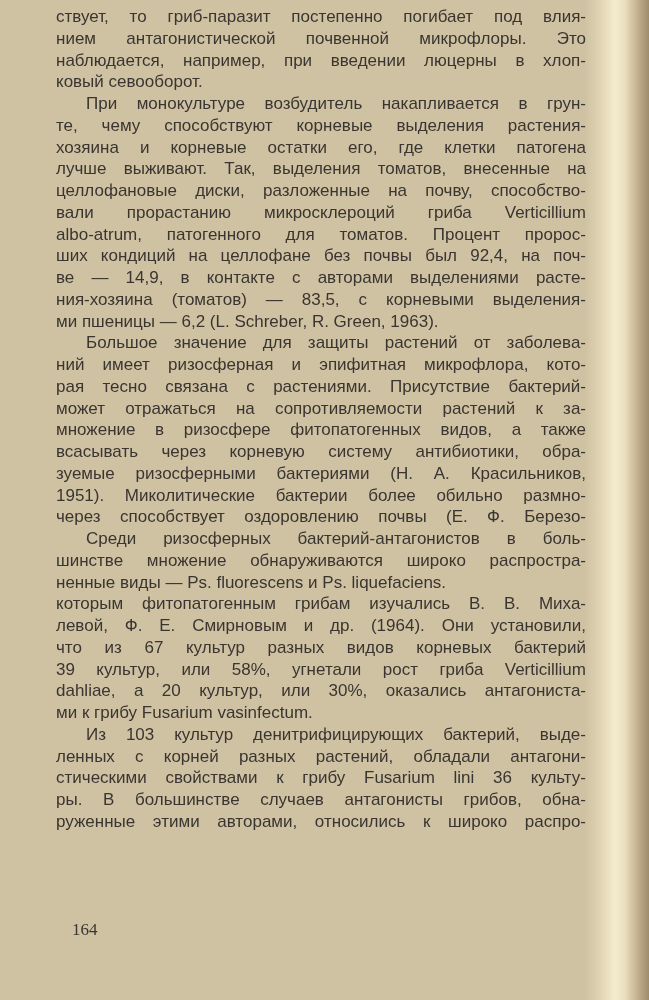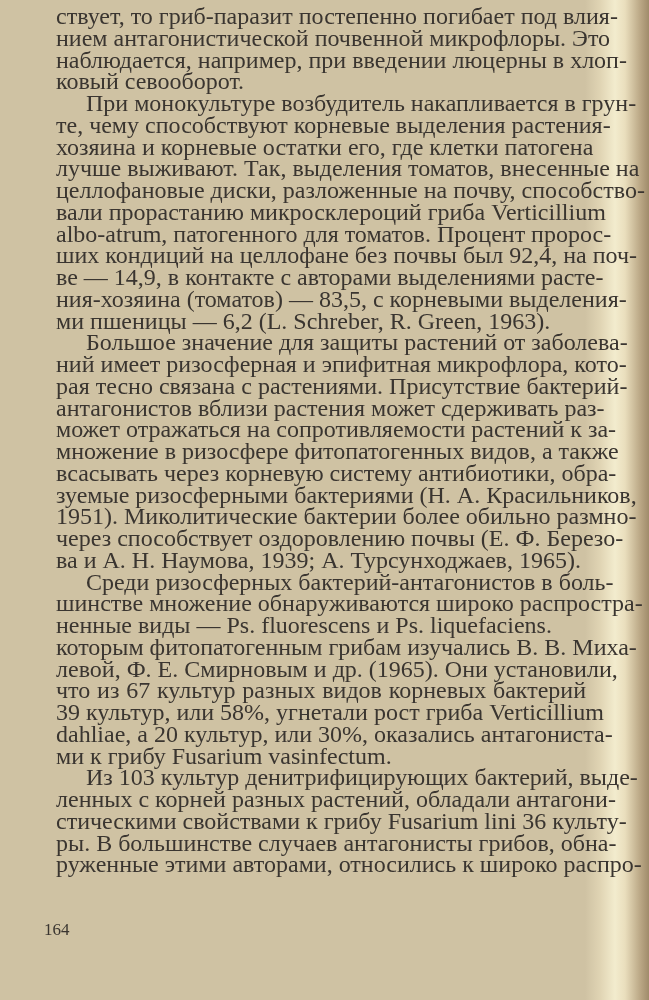--- a/index.html
+++ b/index.html
@@ -16,34 +16,34 @@
         rgba(0,0,0,0) 585px,
         rgba(255,245,210,0.35) 600px,
         rgba(255,250,220,0.75) 615px,
         rgba(255,245,210,0.55) 625px,
         rgba(150,120,80,0.35) 640px,
         rgba(120,95,60,0.55) 649px),
       #cfc2a3;
   }
   .text-block {
     position: absolute; left: 56px; top: 6px; width: 530px;
-    font-family: Liberation Serif, serif;
-    font-size: 24px;
+    font-family: Liberation Sans, sans-serif;
+    font-size: 17px;
     line-height: 21.75px;
     color: #3a3530;
   }
   .line {
     display: block; white-space: nowrap;
     text-align: justify; text-align-last: justify;
     height: 21.75px;
   }
   .line.indent { padding-left: 30px; }
   .line.last { text-align-last: left; }
   .page-number {
-    position: absolute; left: 44px; top: 920px;
+    position: absolute; left: 72px; top: 920px;
     font-family: "Liberation Serif", serif;
     font-size: 17px; color: #3a3530;
   }
 </style>
 </head>
 <body>
 
 <div class="page">
   <div class="text-block" id="text-block">
       <span class="line">ствует, то гриб-паразит постепенно погибает под влия-</span>
@@ -57,33 +57,31 @@
       <span class="line">целлофановые диски, разложенные на почву, способство-</span>
       <span class="line">вали прорастанию микросклероций гриба Verticillium</span>
       <span class="line">albo-atrum, патогенного для томатов. Процент пророс-</span>
       <span class="line">ших кондиций на целлофане без почвы был 92,4, на поч-</span>
       <span class="line">ве — 14,9, в контакте с авторами выделениями расте-</span>
       <span class="line">ния-хозяина (томатов) — 83,5, с корневыми выделения-</span>
       <span class="line last">ми пшеницы — 6,2 (L. Schreber, R. Green, 1963).</span>
       <span class="line indent">Большое значение для защиты растений от заболева-</span>
       <span class="line">ний имеет ризосферная и эпифитная микрофлора, кото-</span>
       <span class="line">рая тесно связана с растениями. Присутствие бактерий-</span>
-      <span class="line">антагонистов вблизи растения может сдерживать раз-</span>
       <span class="line">может отражаться на сопротивляемости растений к за-</span>
       <span class="line">множение в ризосфере фитопатогенных видов, а также</span>
       <span class="line">всасывать через корневую систему антибиотики, обра-</span>
       <span class="line">зуемые ризосферными бактериями (Н. А. Красильников,</span>
       <span class="line">1951). Миколитические бактерии более обильно размно-</span>
       <span class="line">через способствует оздоровлению почвы (Е. Ф. Березо-</span>
-      <span class="line last">ва и А. Н. Наумова, 1939; А. Турсунходжаев, 1965).</span>
       <span class="line indent">Среди ризосферных бактерий-антагонистов в боль-</span>
       <span class="line">шинстве множение обнаруживаются широко распростра-</span>
       <span class="line last">ненные виды — Ps. fluorescens и Ps. liquefaciens.</span>
       <span class="line">которым фитопатогенным грибам изучались В. В. Миха-</span>
-      <span class="line">левой, Ф. Е. Смирновым и др. (1965). Они установили,</span>
+      <span class="line">левой, Ф. Е. Смирновым и др. (1964). Они установили,</span>
       <span class="line">что из 67 культур разных видов корневых бактерий</span>
       <span class="line">39 культур, или 58%, угнетали рост гриба Verticillium</span>
       <span class="line">dahliae, а 20 культур, или 30%, оказались антагониста-</span>
       <span class="line last">ми к грибу Fusarium vasinfectum.</span>
       <span class="line indent">Из 103 культур денитрифицирующих бактерий, выде-</span>
       <span class="line">ленных с корней разных растений, обладали антагони-</span>
       <span class="line">стическими свойствами к грибу Fusarium lini 36 культу-</span>
       <span class="line">ры. В большинстве случаев антагонисты грибов, обна-</span>
       <span class="line">руженные этими авторами, относились к широко распро-</span>
     </div>

